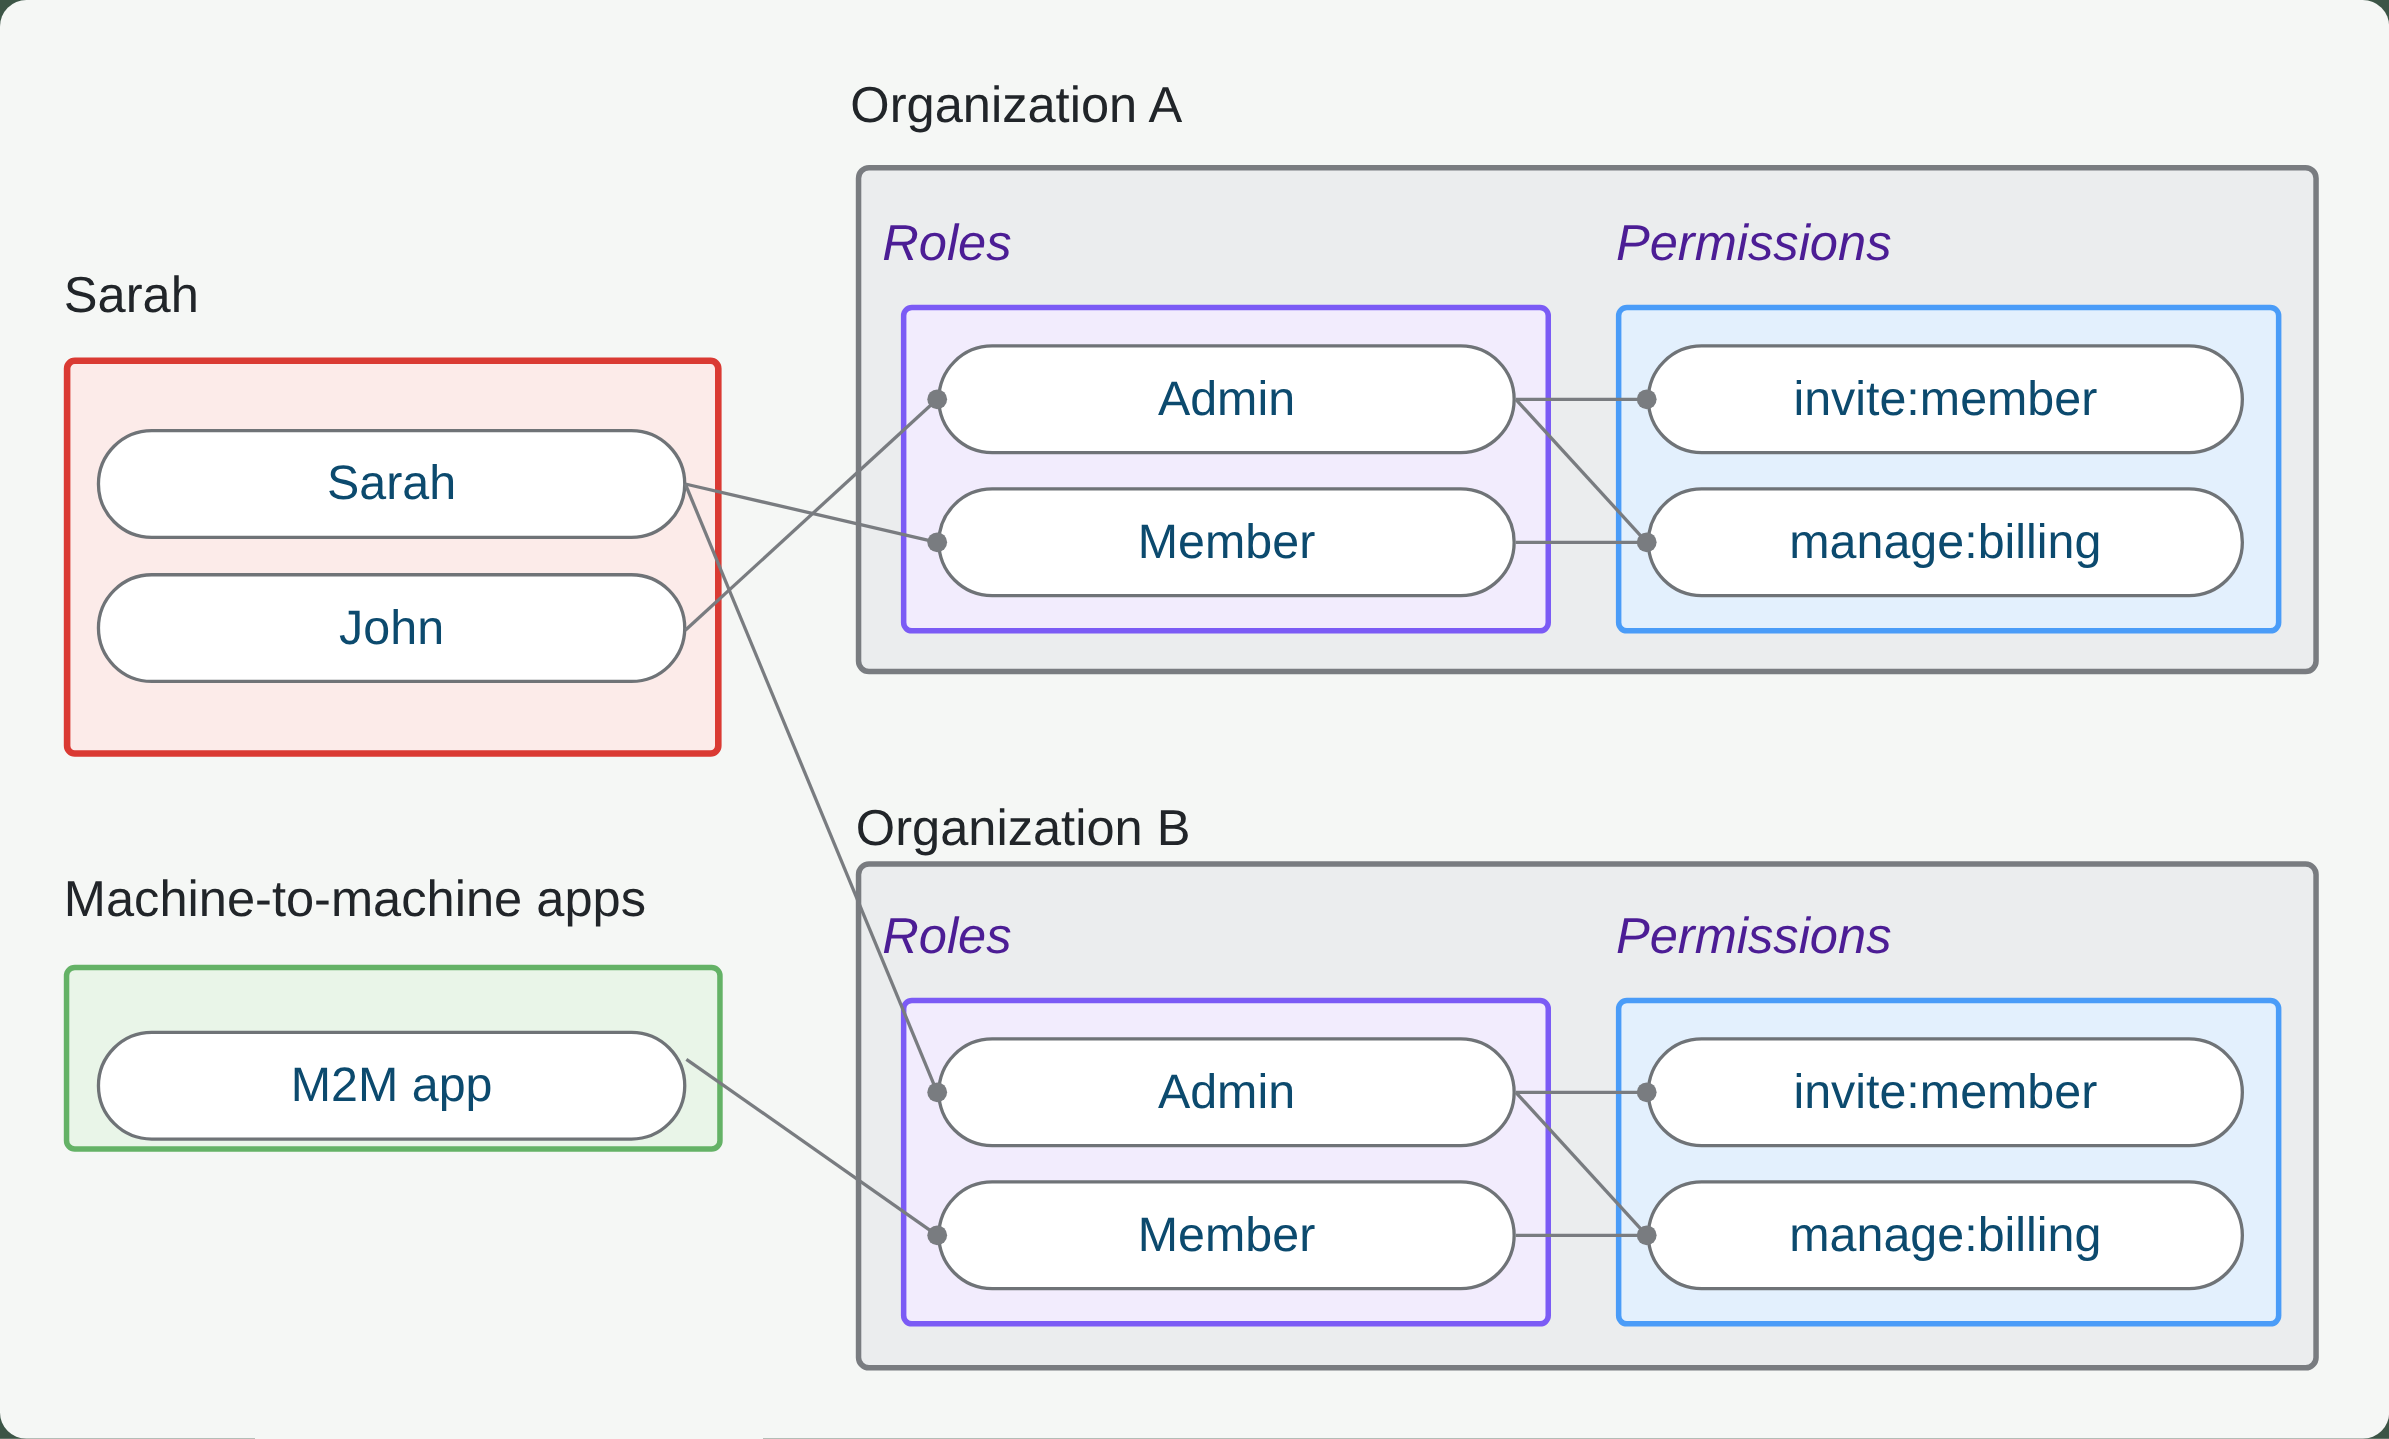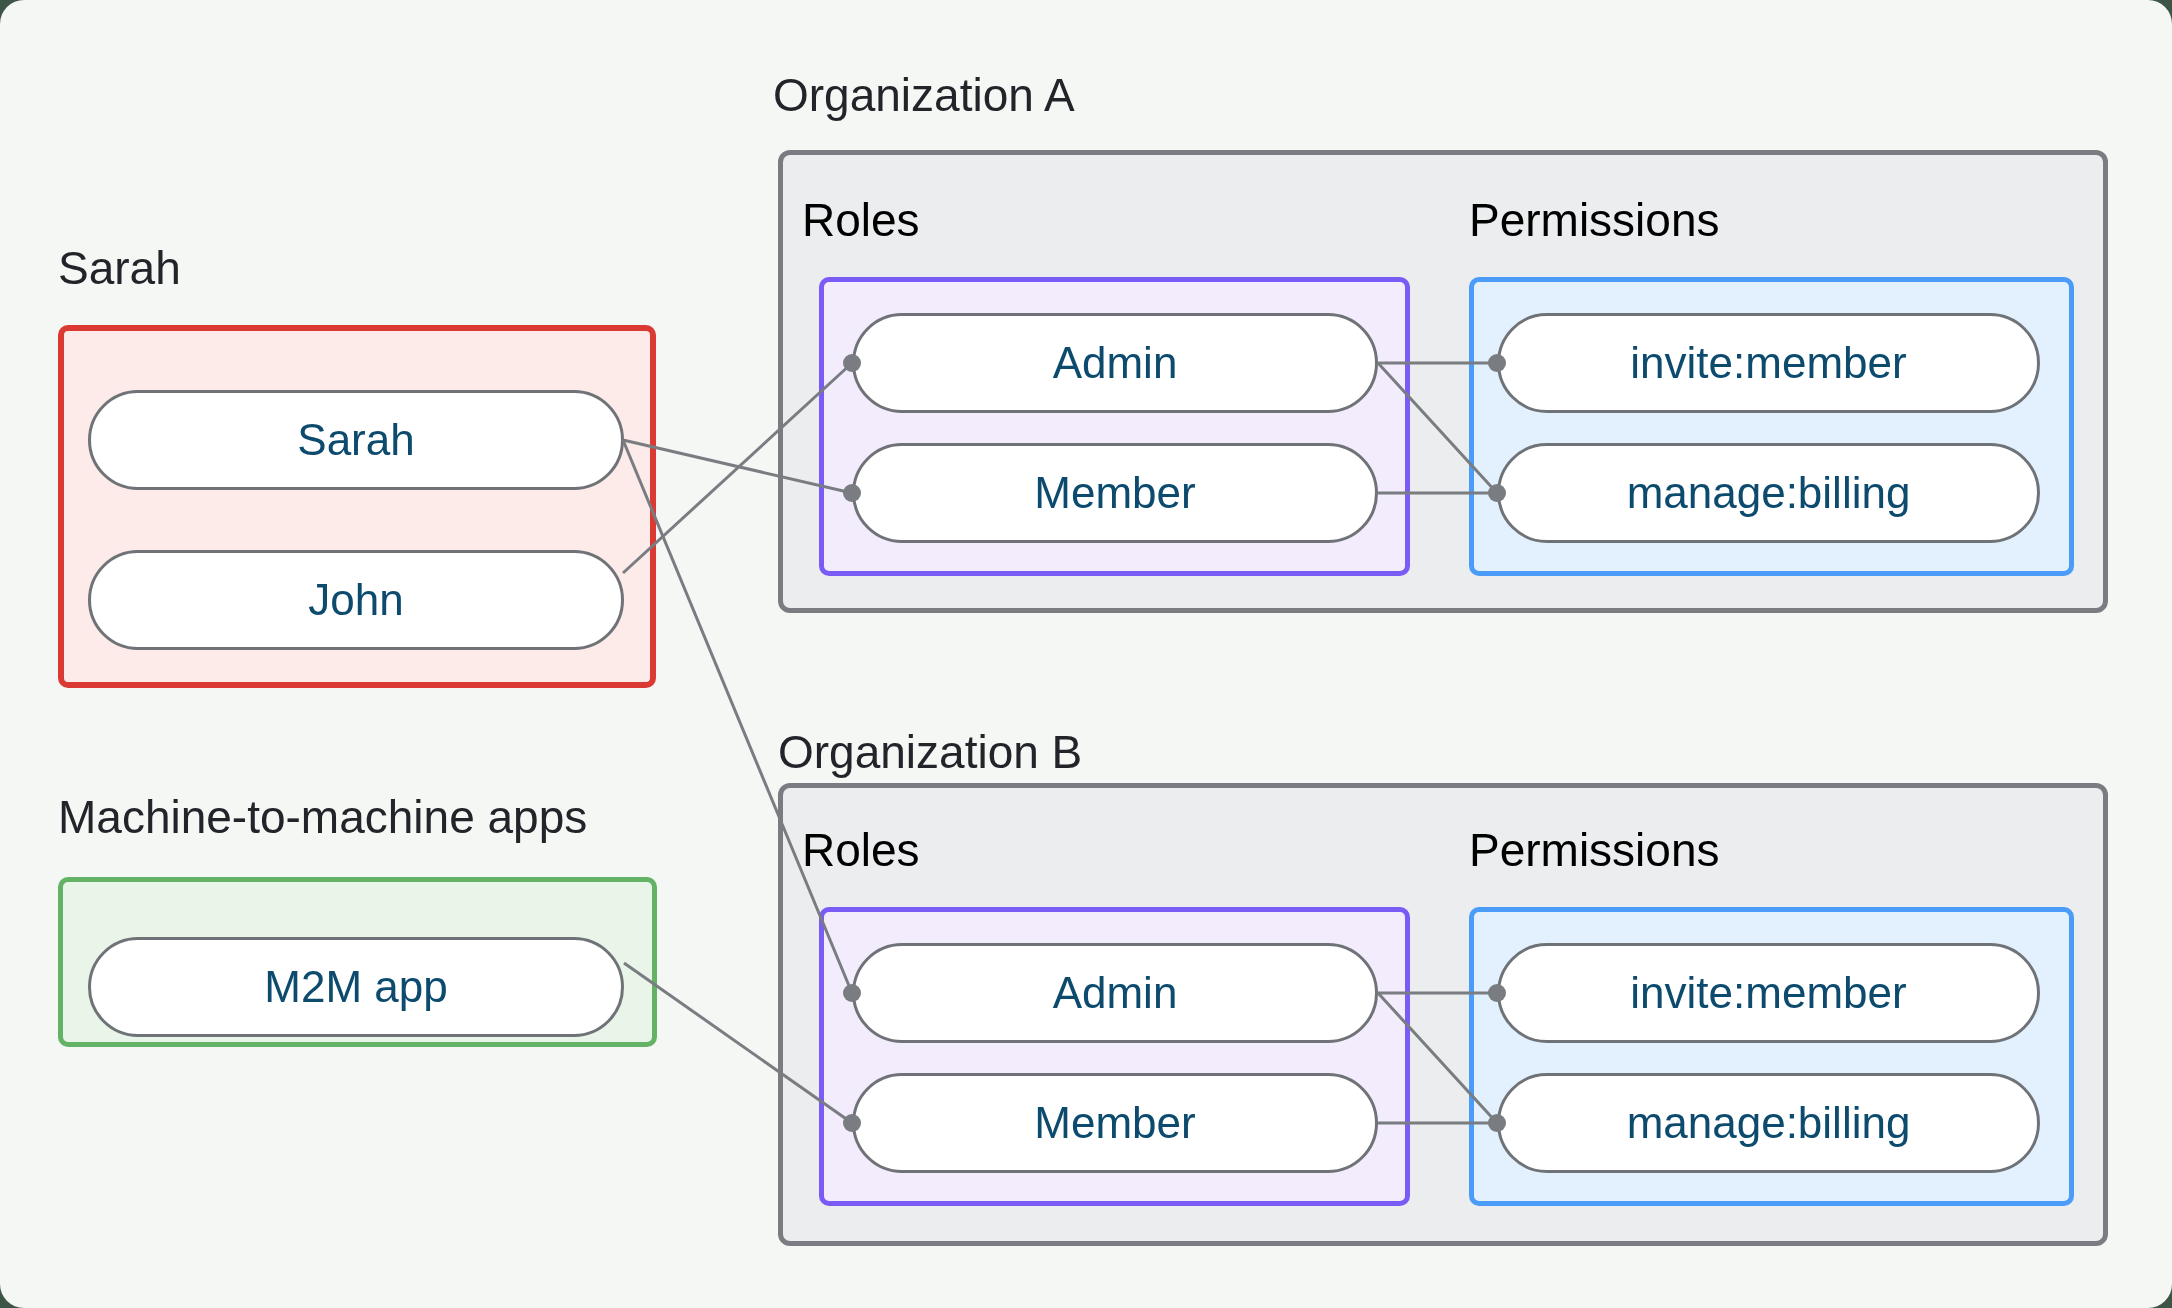--- a/index.html
+++ b/index.html
@@ -21,23 +21,24 @@
     font-weight:500;
     color:#212529;
     line-height:1.15;
     white-space:nowrap;
     text-align:center;
   }
   .inner-label{
     position:absolute;
     font-size:46px;
     font-weight:500;
-    color:#000000;
+    color:#4c1d95;
     line-height:1.15;
     white-space:nowrap;
+    font-style:italic;
   }
   .group-box{position:absolute;box-sizing:border-box;border-radius:10px;}
   .users-box{
     left:58px;top:325px;width:598px;height:363px;
     border:6px solid #da3a33;background:#fcebe9;
   }
   .m2m-box{
     left:58px;top:877px;width:599px;height:170px;
     border:5px solid #64b266;background:#e9f5e8;
   }
@@ -73,21 +74,21 @@
 </head>
 <body>
 
 <div class="canvas">
 
   <div class="section-label" style="left:58px;top:242px;">Sarah</div>
   <div class="group-box users-box"></div>
   <div class="pill user-pill" style="top:390px;">
     <span>Sarah</span>
   </div>
-  <div class="pill user-pill" style="top:550px;">
+  <div class="pill user-pill" style="top:521px;">
     <span>John</span>
   </div>
 
   <div class="section-label" style="left:58px;top:791px;">Machine-to-machine apps</div>
   <div class="group-box m2m-box"></div>
   <div class="pill user-pill" style="top:937px;">
     <span>M2M app</span>
   </div>
 
   <div class="section-label" style="left:773px;top:69px;">Organization A</div>

